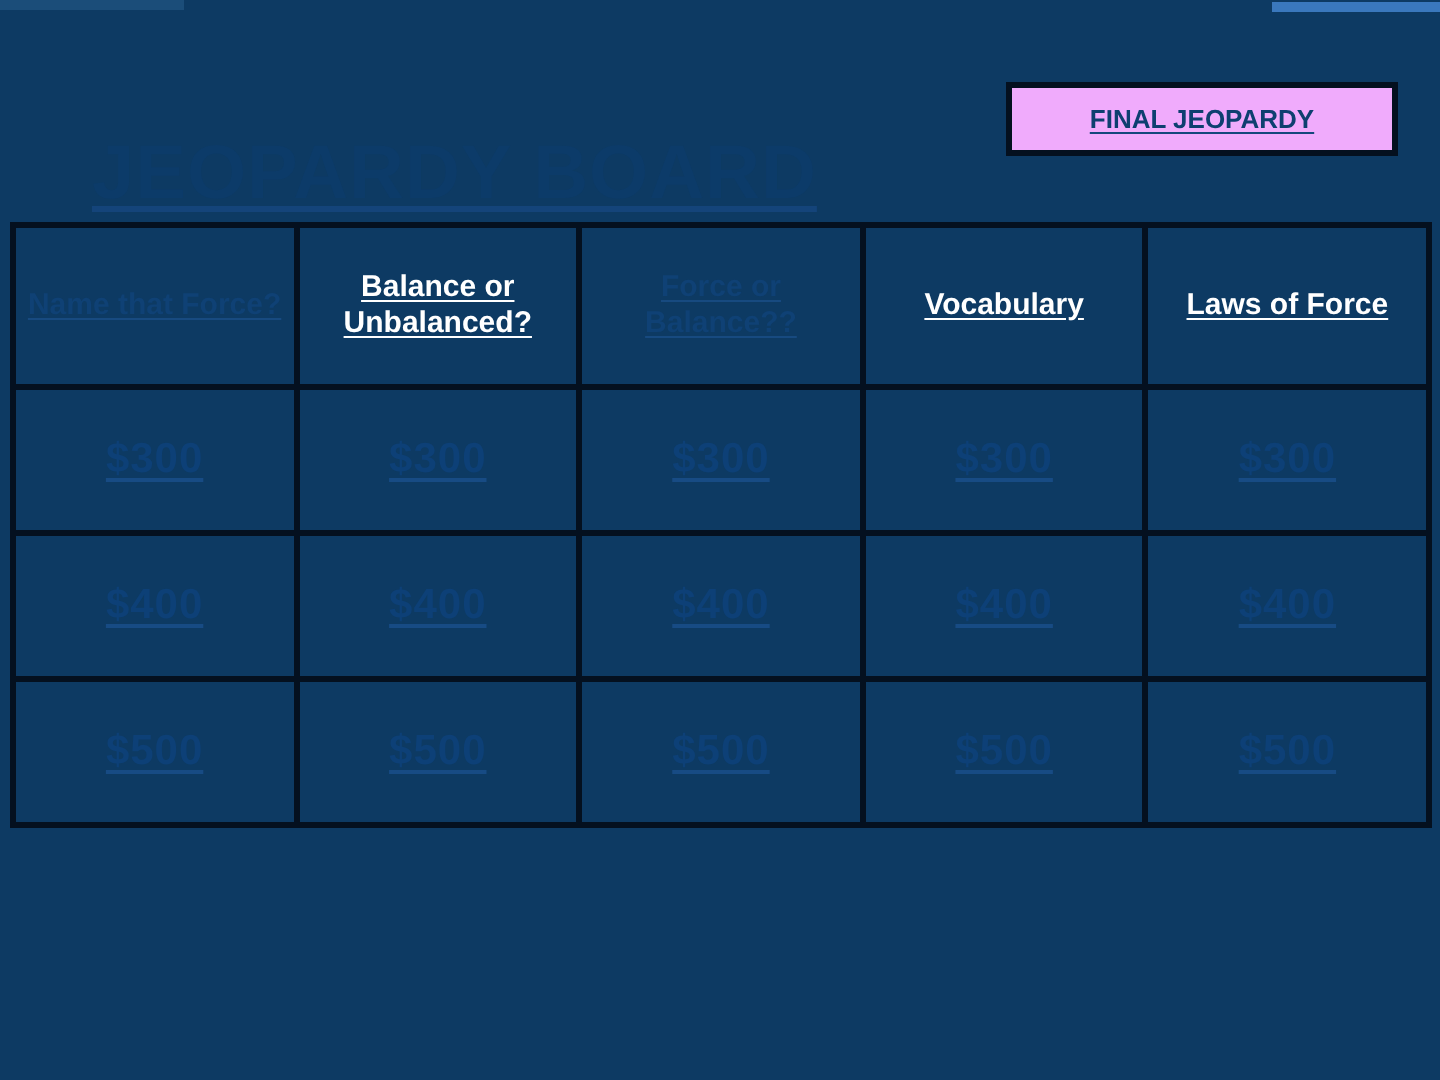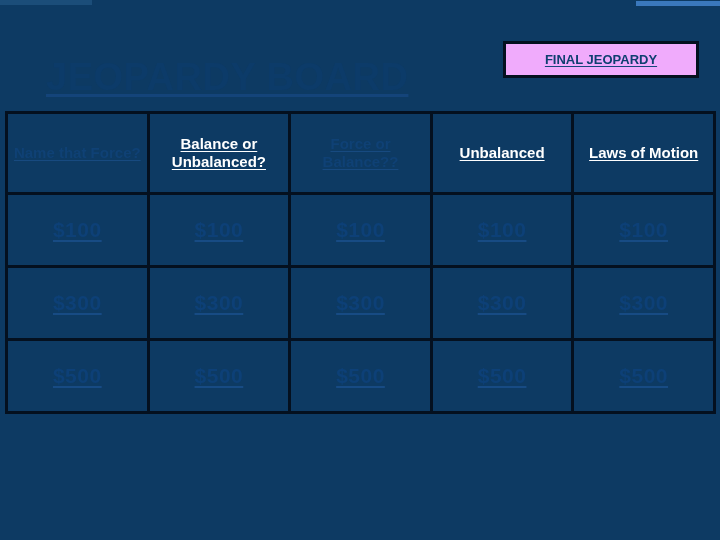--- a/index.html
+++ b/index.html
@@ -44,21 +44,21 @@
   #board-header {
     position: absolute;
     top: 0; left: 0;
     width: 720px;
     height: 111px;
   }
 
   #page-title {
     position: absolute;
     left: 46px;
-    top: 56px;
+    top: 66px;
     font-size: 38px;
     font-weight: bold;
     color: #0c3b69;
     text-decoration: underline;
     text-decoration-color: #14447a;
     text-underline-offset: 4px;
     letter-spacing: 0.5px;
     white-space: nowrap;
   }
 
@@ -154,36 +154,36 @@
     <span id="final-jeopardy-link">FINAL JEOPARDY</span>
   </div>
 </div>
 
 <table id="board-table">
   <tbody id="board-body">
       <tr>
         <td class="cat-cell"><span class="cat-label dim">Name that Force?</span></td>
         <td class="cat-cell"><span class="cat-label bright">Balance or Unbalanced?</span></td>
         <td class="cat-cell"><span class="cat-label dim">Force or Balance??</span></td>
-        <td class="cat-cell"><span class="cat-label bright">Unbalanced</span></td>
-        <td class="cat-cell"><span class="cat-label bright">Laws of Motion</span></td>
-      </tr>
-      <tr>
-        <td class="val-cell"><span class="val-label">$100</span></td>
-        <td class="val-cell"><span class="val-label">$100</span></td>
-        <td class="val-cell"><span class="val-label">$100</span></td>
-        <td class="val-cell"><span class="val-label">$100</span></td>
-        <td class="val-cell"><span class="val-label">$100</span></td>
+        <td class="cat-cell"><span class="cat-label bright">Vocabulary</span></td>
+        <td class="cat-cell"><span class="cat-label bright">Laws of Force</span></td>
       </tr>
       <tr>
         <td class="val-cell"><span class="val-label">$300</span></td>
         <td class="val-cell"><span class="val-label">$300</span></td>
         <td class="val-cell"><span class="val-label">$300</span></td>
         <td class="val-cell"><span class="val-label">$300</span></td>
         <td class="val-cell"><span class="val-label">$300</span></td>
+      </tr>
+      <tr>
+        <td class="val-cell"><span class="val-label">$400</span></td>
+        <td class="val-cell"><span class="val-label">$400</span></td>
+        <td class="val-cell"><span class="val-label">$400</span></td>
+        <td class="val-cell"><span class="val-label">$400</span></td>
+        <td class="val-cell"><span class="val-label">$400</span></td>
       </tr>
       <tr>
         <td class="val-cell"><span class="val-label">$500</span></td>
         <td class="val-cell"><span class="val-label">$500</span></td>
         <td class="val-cell"><span class="val-label">$500</span></td>
         <td class="val-cell"><span class="val-label">$500</span></td>
         <td class="val-cell"><span class="val-label">$500</span></td>
       </tr>
     </tbody>
 </table>

